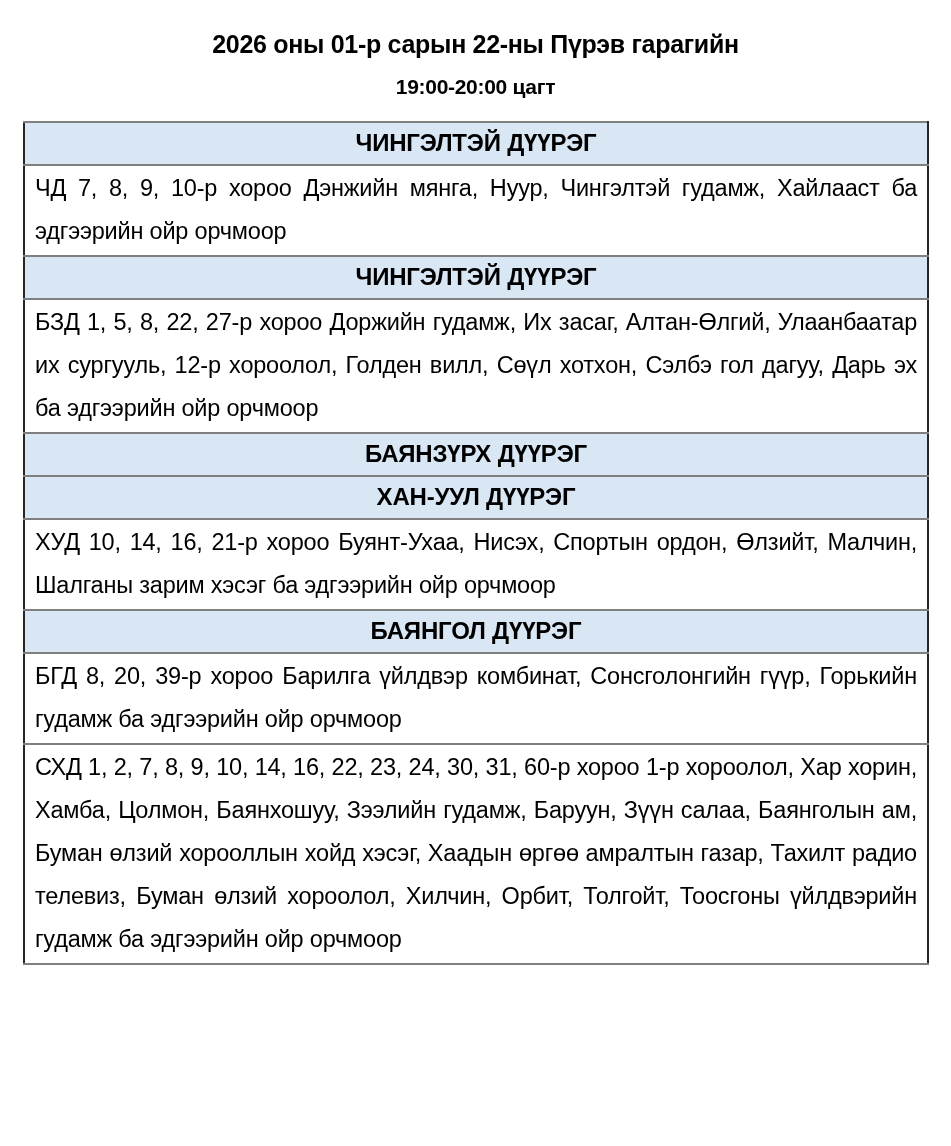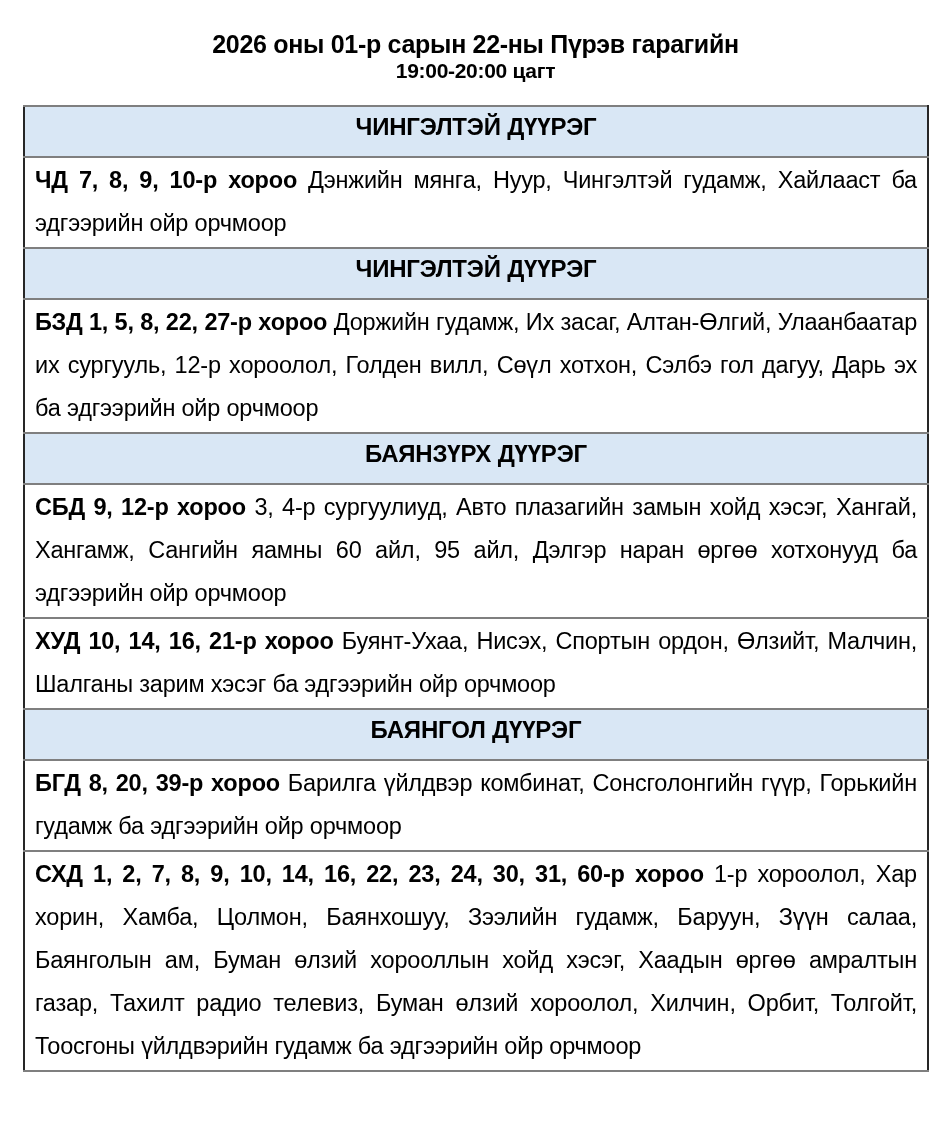--- a/index.html
+++ b/index.html
@@ -19,20 +19,21 @@
     box-sizing: border-box;
   }
   .doc-title {
     margin-top: 30px;
     text-align: center;
     font-size: 25px;
     font-weight: bold;
     letter-spacing: -0.3px;
   }
   .doc-subtitle {
+    margin-top: 16px;
     text-align: center;
     font-size: 21px;
     font-weight: bold;
     letter-spacing: -0.3px;
   }
   table.schedule {
     margin: 22px auto 0 23px;
     width: 906px;
     border-collapse: collapse;
     table-layout: fixed;
@@ -44,35 +45,35 @@
   table.schedule td {
     border-top: 2px solid var(--row-border, #7f7f7f);
     border-bottom: 2px solid var(--row-border, #7f7f7f);
   }
   td.district-header {
     background: var(--header-bg, #d9e7f5);
     text-align: center;
     font-weight: bold;
     font-size: 24px;
     letter-spacing: -0.2px;
-    padding: 6px 8px 15px 8px;
+    padding: 6px 8px 7px 8px;
     height: 27px;
     vertical-align: middle;
   }
   td.district-body {
     background: #ffffff;
     font-size: 23.5px;
     letter-spacing: -0.2px;
     line-height: 43px;
     text-align: justify;
     padding: 1px 10px 2px 10px;
     vertical-align: middle;
   }
   td.district-body strong {
-    font-weight: bold;
+    font-weight: normal;
   }
 </style>
 </head>
 <body>
 
 <div class="doc">
   <div class="doc-title">2026 оны 01-р сарын 22-ны Пүрэв гарагийн</div>
   <div class="doc-subtitle">19:00-20:00 цагт</div>
 
   <table class="schedule">
@@ -91,26 +92,24 @@
   </tr>
   <tr>
     <td class="district-body">
       <strong>БЗД 1, 5, 8, 22, 27-р хороо </strong><span>Доржийн гудамж, Их засаг, Алтан-Өлгий, Улаанбаатар их сургууль, 12-р хороолол, Голден вилл, Сөүл хотхон, Сэлбэ гол дагуу, Дарь эх ба эдгээрийн ойр орчмоор</span>
     </td>
   </tr>
 
   <tr>
     <td class="district-header">БАЯНЗҮРХ ДҮҮРЭГ</td>
   </tr>
+
   <tr>
-    <td class="district-body">
-      <strong>СБД 9, 12-р хороо </strong><span>3, 4-р сургуулиуд, Авто плазагийн замын хойд хэсэг, Хангай, Хангамж, Сангийн яамны 60 айл, 95 айл, Дэлгэр наран өргөө хотхонууд ба эдгээрийн ойр орчмоор</span>
-    </td>
+    <td class="district-header">ХАН-УУЛ ДҮҮРЭГ</td>
   </tr>
-
   <tr>
     <td class="district-body">
       <strong>ХУД 10, 14, 16, 21-р хороо </strong><span>Буянт-Ухаа, Нисэх, Спортын ордон, Өлзийт, Малчин, Шалганы зарим хэсэг ба эдгээрийн ойр орчмоор</span>
     </td>
   </tr>
 
   <tr>
     <td class="district-header">БАЯНГОЛ ДҮҮРЭГ</td>
   </tr>
   <tr>

